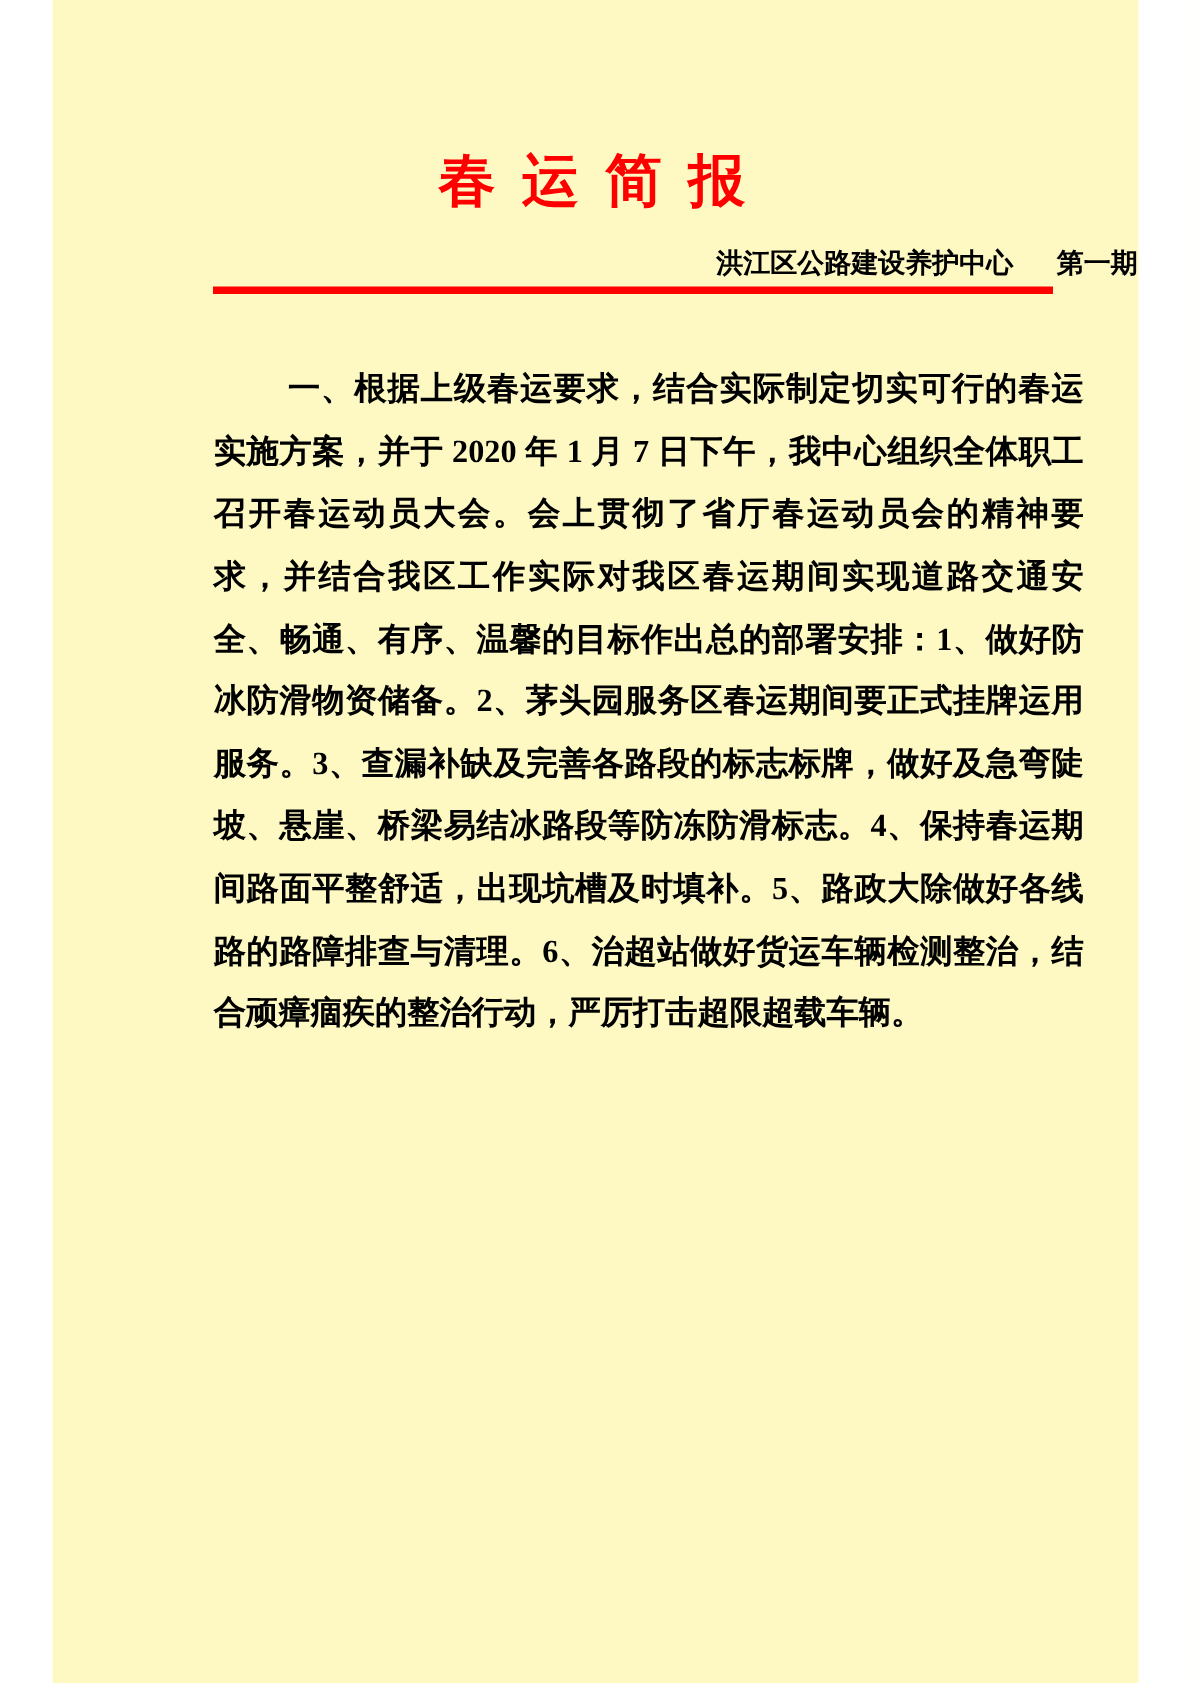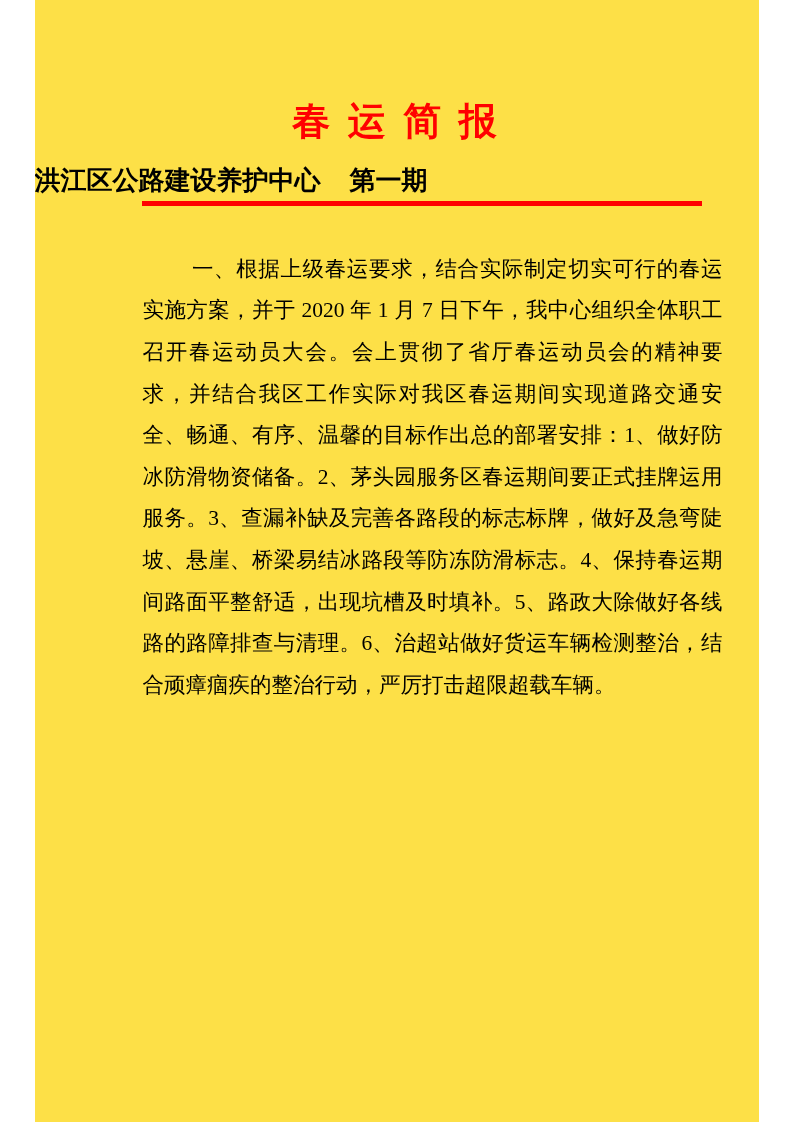--- a/index.html
+++ b/index.html
@@ -5,39 +5,39 @@
   html, body {
     margin: 0;
     padding: 0;
     background: #ffffff;
   }
   .page {
     position: relative;
     width: 724px;
     height: 1122px;
     margin: 0 auto;
-    background: #fde047;
+    background: #fef9c3;
     overflow: hidden;
     font-family: "Liberation Serif", "DejaVu Serif", serif;
     color: #000000;
   }
   .bulletin-title {
     margin: 100px 0 0 0;
     text-align: center;
     color: #ff0000;
     font-size: 38px;
     font-weight: bold;
     letter-spacing: 4px;
     line-height: 1.15;
     font-family: "Liberation Serif", "DejaVu Serif", serif;
   }
   .masthead {
     margin-top: 21px;
-    text-align: left;
-    font-size: 26px;
+    text-align: right;
+    font-size: 18px;
     font-weight: bold;
     line-height: 1.2;
     color: #000000;
   }
   .masthead .issue {
     display: inline-block;
     margin-left: 29px;
   }
   .red-rule {
     margin: 5px 0 0 107px;
@@ -50,20 +50,21 @@
     width: 580px;
     font-size: 21.5px;
     line-height: 41.6px;
     text-align: justify;
     text-justify: inter-ideograph;
   }
   .doc-body p {
     margin: 0;
     padding: 0;
     text-indent: 2.3em;
+    font-weight: bold;
   }
 </style>
 </head>
 <body>
 
 <div class="page">
 
   <h1 class="bulletin-title">春 运 简 报</h1>
 
   <div class="masthead">

